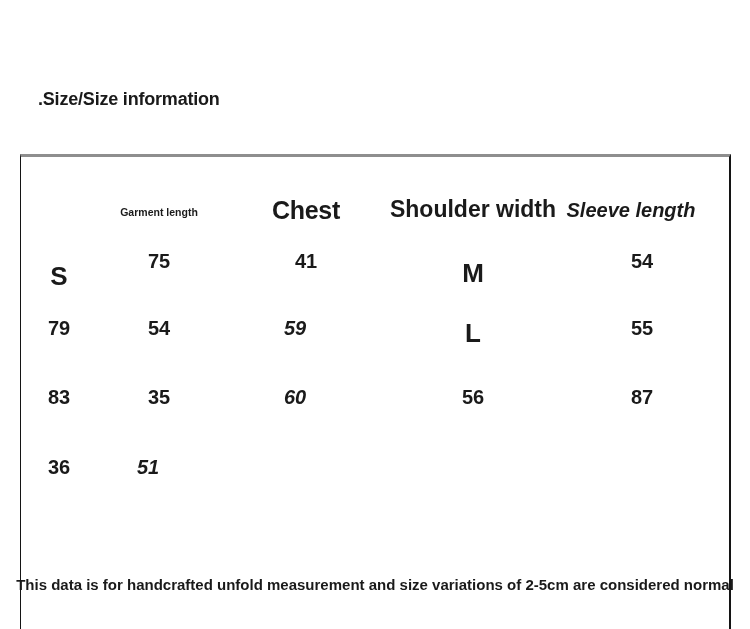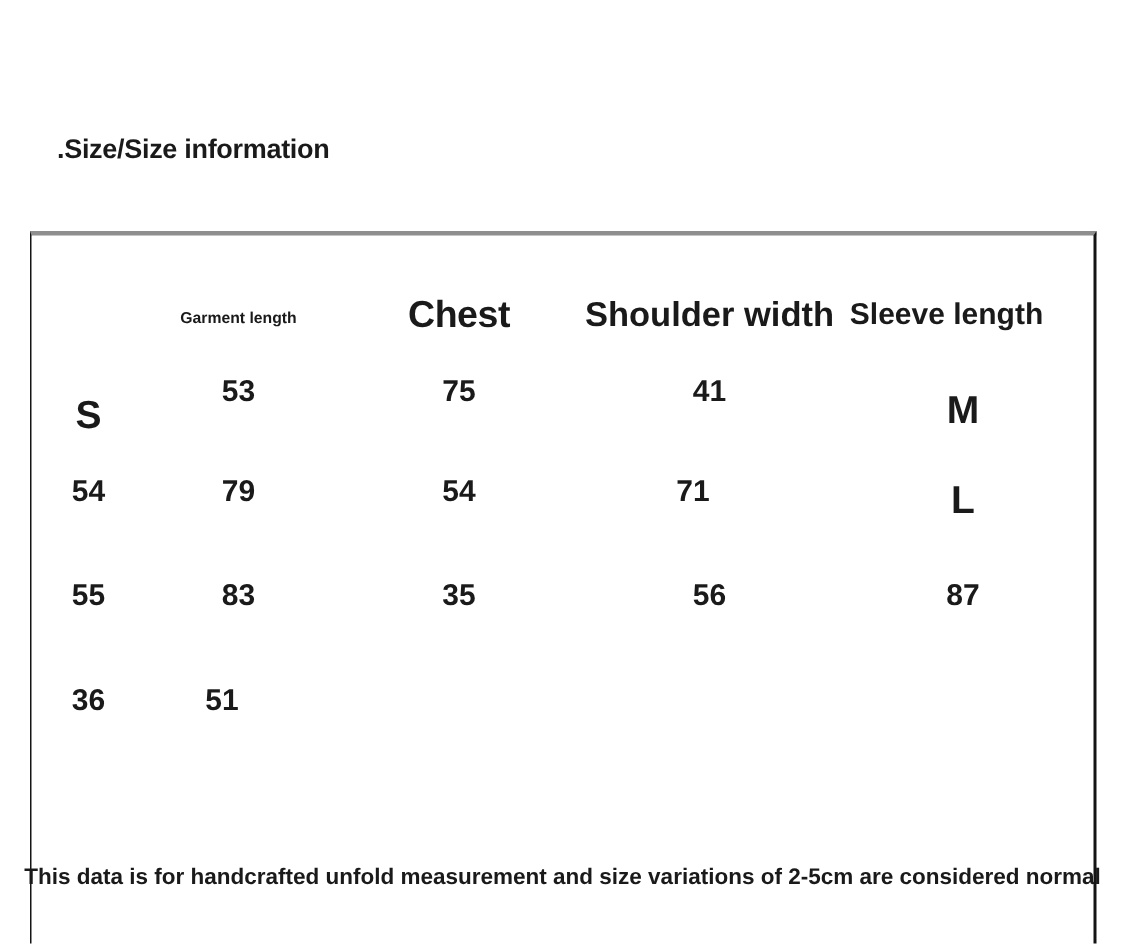--- a/index.html
+++ b/index.html
@@ -46,21 +46,21 @@
     line-height:1;
     white-space:nowrap;
   }
   .hdr{align-items:flex-end;font-weight:bold;}
   .hdr-garment{font-size:10.5px;padding-bottom:12px;}
   .hdr-chest{font-size:25px;padding-bottom:6px;letter-spacing:-0.3px;}
   .hdr-shoulder{font-size:23px;padding-bottom:8px;}
   .hdr-sleeve{font-size:20px;padding-bottom:9px;}
   .val{font-size:20px;font-weight:bold;}
   .size-label{font-size:26px;font-weight:600;}
-  .last-col{padding-right:22px;}
+  .last-col{padding-right:22px;font-style:italic;}
   .shift-0{transform:translateY(15px);}
   .shift-1{transform:translateY(12px);}
   .shift-2{transform:translateY(5px);}
   .shift-3{transform:translateY(-3px);}
   .footnote{
     grid-column:1 / -1;
     display:flex;
     align-items:center;
     justify-content:center;
     font-size:15px;
@@ -76,34 +76,34 @@
 
 <div class="size-table">
 
   <div class="cell hdr"></div>
   <div class="cell hdr hdr-garment">Garment length</div>
   <div class="cell hdr hdr-chest">Chest</div>
   <div class="cell hdr hdr-shoulder">Shoulder width</div>
   <div class="cell hdr hdr-sleeve last-col">Sleeve length</div>
 
   <div class="cell size-label shift-0">S</div>
-  <div class="cell val">53</div>
   <div class="cell val">75</div>
   <div class="cell val">41</div>
 
   <div class="cell size-label shift-1">M</div>
   <div class="cell val">54</div>
   <div class="cell val">79</div>
   <div class="cell val">54</div>
-  <div class="cell val last-col">71</div>
+  <div class="cell val last-col">59</div>
 
   <div class="cell size-label shift-2">L</div>
   <div class="cell val">55</div>
   <div class="cell val">83</div>
   <div class="cell val">35</div>
+  <div class="cell val last-col">60</div>
 
   <div class="cell val">56</div>
   <div class="cell val">87</div>
   <div class="cell val">36</div>
   <div class="cell val last-col">51</div>
 
   <div class="footnote">This data is for handcrafted unfold measurement and size variations of 2-5cm are considered normal</div>
 </div>
 
 </body></html>

